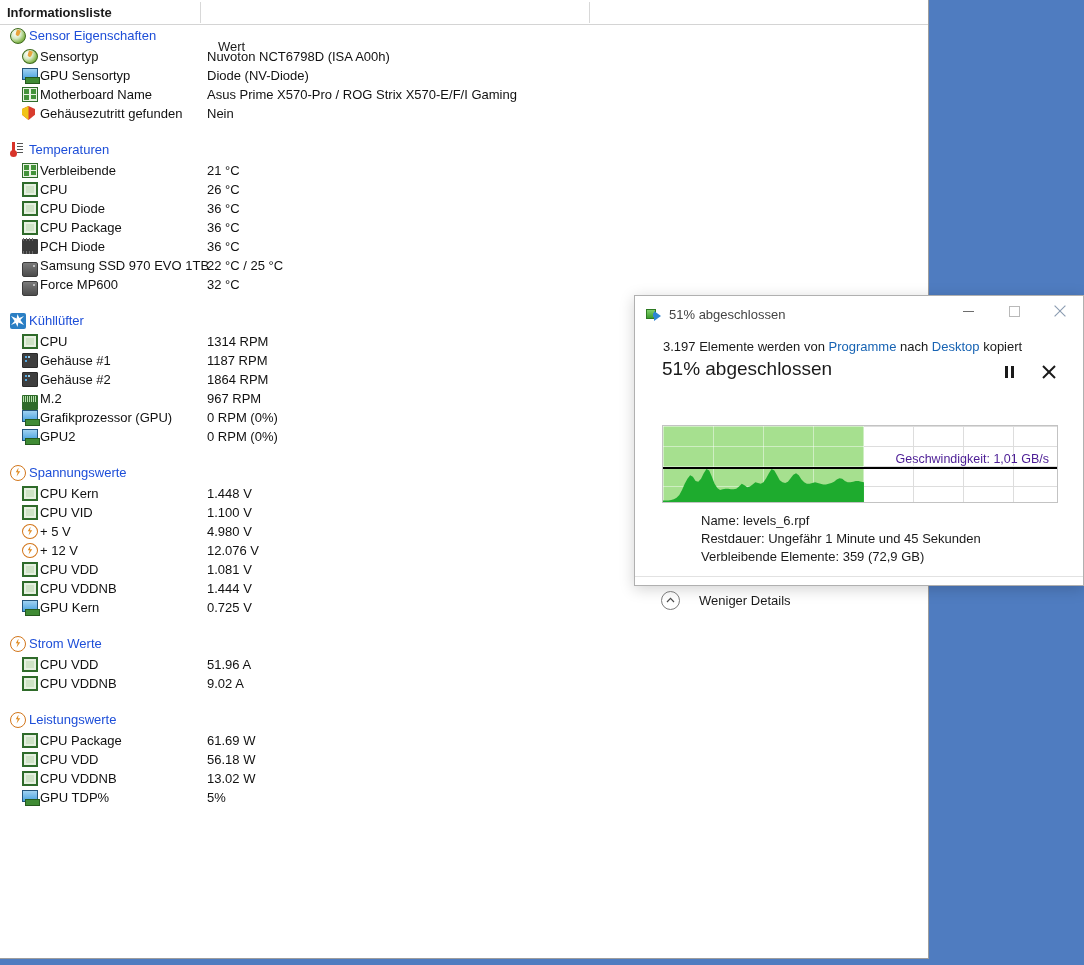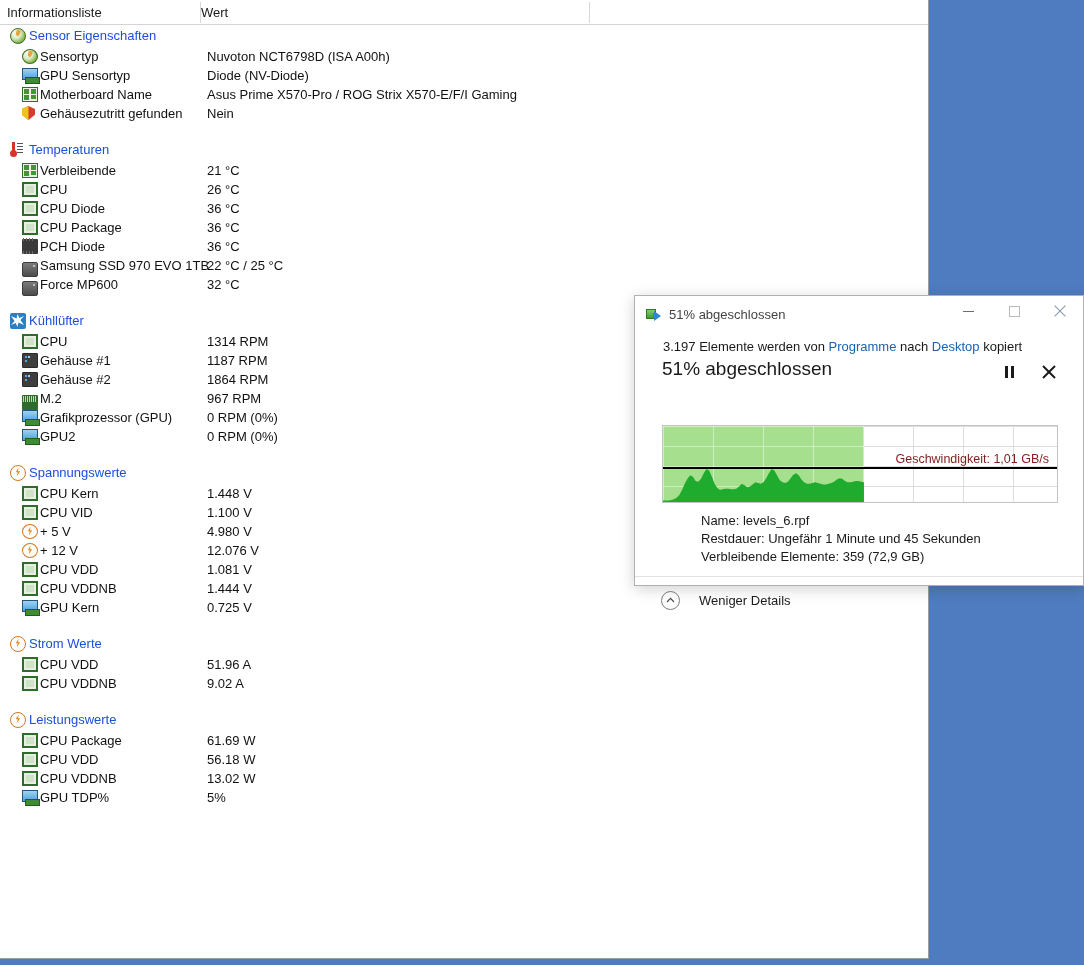--- a/index.html
+++ b/index.html
@@ -255,21 +255,21 @@
       linear-gradient(to right, rgba(255,255,255,0.45) 1px, transparent 1px),
       linear-gradient(to bottom, rgba(255,255,255,0.45) 1px, transparent 1px);
     background-size: 50px 20px;
   }
   #graph-baseline {
     position:absolute; left:0; top:41px; width:100%; height:2px; background:#000;
   }
   #graph-area { position:absolute; left:0; top:0; width:51%; height:100%; }
   #graph-speed {
     position:absolute; right:8px; top:26px;
-    font-size:12.5px; color:#7f1d1d; white-space:nowrap;
+    font-size:12.5px; color:#4c1d95; white-space:nowrap;
   }
 
   .dlg-detail {
     position:absolute; left:27px; font-size:13px; color:#1a1a1a; white-space:nowrap;margin-left:39px;
   }
   #dlg-name{ top:180px; }
   #dlg-remaining-time{ top:198px; }
   #dlg-remaining-items{ top:216px; }
 
   #dlg-divider {
@@ -284,23 +284,23 @@
     display:flex;align-items:center;justify-content:center;
   }
   #dlg-less-label { font-size:13px; color:#1a1a1a; }
 </style>
 </head>
 <body>
 
 <div id="hwinfo-window">
 
   <div id="sensor-header">
-    <div class="hdr-cell" style="left:0;width:200px;">Informationsliste</div>
+    <div class="hdr-cell" style="left:0;width:200px;font-weight:bold;">Informationsliste</div>
     <div class="hdr-sep" style="left:200px;"></div>
-    <div class="hdr-cell" style="left:194px;width:388px;">Wert</div>
+    <div class="hdr-cell" style="left:211px;width:388px;margin-top:34px;">Wert</div>
     <div class="hdr-sep" style="left:589px;"></div>
   </div>
 
   <div id="sensor-body">
       <div class="group-row">
         <span class="g-icon ic ic-sensor"></span>
         <span class="g-label">Sensor Eigenschaften</span>
       </div>
       <div class="sensor-row">
         <span class="s-icon ic ic-sensor"></span>

